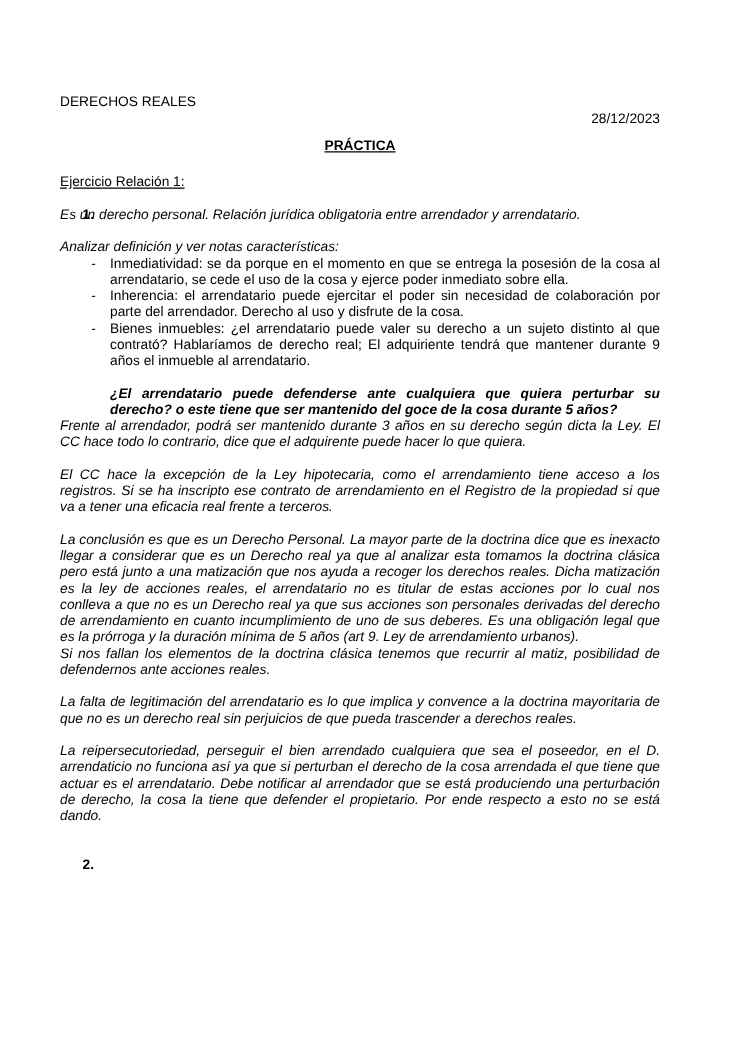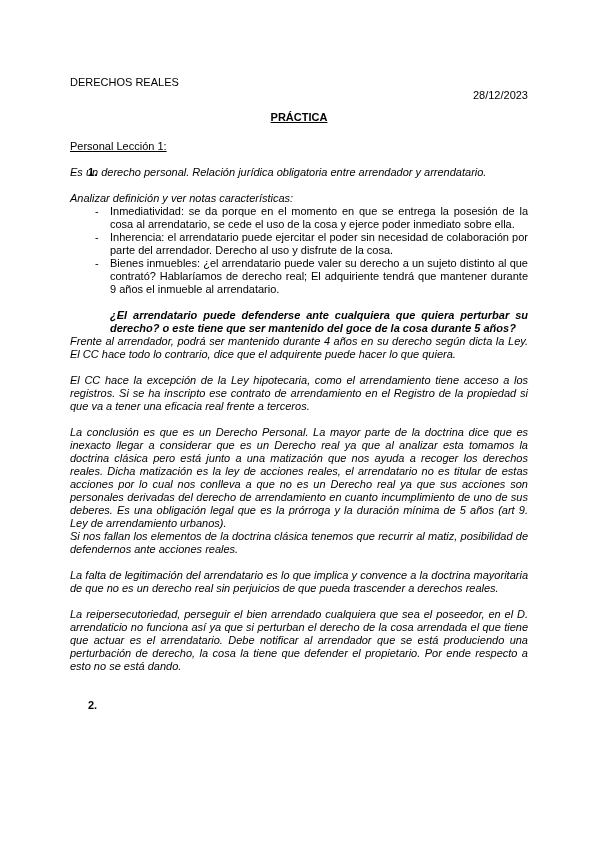--- a/index.html
+++ b/index.html
@@ -7,21 +7,21 @@
   body {
     width: 600px;
     height: 848px;
     font-family: "Liberation Sans", sans-serif;
   }
   .page {
     width: 600px;
     height: 848px;
     background: #ffffff;
     color: #000000;
-    padding: 76px 72px 0 70px;
+    padding: 76px 72px 0 48px;
     font-size: 11px;
     line-height: 13px;
     overflow: hidden;
   }
   .hdr-left { text-align: left; }
   .hdr-right { text-align: right; }
   .doc-title {
     text-align: center;
     margin-top: 9px;
   }
@@ -57,21 +57,21 @@
 <div class="page">
 
   <div class="hdr-left">DERECHOS REALES</div>
   <div class="hdr-right">28/12/2023</div>
 
   <div class="doc-title">
     <span class="inner">PRÁCTICA</span>
   </div>
 
   <div class="exercise-heading">
-    <span class="inner">Personal Lección 1:</span>
+    <span class="inner">Ejercicio Relación 1:</span>
   </div>
 
   <div class="q-heading">
     <span class="q-num">1.</span>
   </div>
 
   <p class="para">Es un derecho personal. Relación jurídica obligatoria entre arrendador y arrendatario.</p>
 
   <p class="para">Analizar definición y ver notas características:</p>
 
@@ -84,21 +84,21 @@
       <span class="dash">-</span>
       <span class="bullet-text">Inherencia: el arrendatario puede ejercitar el poder sin necesidad de colaboración por parte del arrendador. Derecho al uso y disfrute de la cosa.</span>
     </li>
     <li class="bullet">
       <span class="dash">-</span>
       <span class="bullet-text">Bienes inmuebles: ¿el arrendatario puede valer su derecho a un sujeto distinto al que contrató? Hablaríamos de derecho real; El adquiriente tendrá que mantener durante 9 años el inmueble al arrendatario.</span>
     </li>
   </ul>
 
   <p class="para bold-q">¿El arrendatario puede defenderse ante cualquiera que quiera perturbar su derecho? o este tiene que ser mantenido del goce de la cosa durante 5 años?</p>
-  <p class="para tight">Frente al arrendador, podrá ser mantenido durante 4 años en su derecho según dicta la Ley. El CC hace todo lo contrario, dice que el adquirente puede hacer lo que quiera.</p>
+  <p class="para tight">Frente al arrendador, podrá ser mantenido durante 3 años en su derecho según dicta la Ley. El CC hace todo lo contrario, dice que el adquirente puede hacer lo que quiera.</p>
 
   <p class="para">El CC hace la excepción de la Ley hipotecaria, como el arrendamiento tiene acceso a los registros. Si se ha inscripto ese contrato de arrendamiento en el Registro de la propiedad si que va a tener una eficacia real frente a terceros.</p>
 
   <p class="para">La conclusión es que es un Derecho Personal. La mayor parte de la doctrina dice que es inexacto llegar a considerar que es un Derecho real ya que al analizar esta tomamos la doctrina clásica pero está junto a una matización que nos ayuda a recoger los derechos reales. Dicha matización es la ley de acciones reales, el arrendatario no es titular de estas acciones por lo cual nos conlleva a que no es un Derecho real ya que sus acciones son personales derivadas del derecho de arrendamiento en cuanto incumplimiento de uno de sus deberes. Es una obligación legal que es la prórroga y la duración mínima de 5 años (art 9. Ley de arrendamiento urbanos).</p>
 
   <p class="para tight">Si nos fallan los elementos de la doctrina clásica tenemos que recurrir al matiz, posibilidad de defendernos ante acciones reales.</p>
   <p class="para">La falta de legitimación del arrendatario es lo que implica y convence a la doctrina mayoritaria de que no es un derecho real sin perjuicios de que pueda trascender a derechos reales.</p>
 
   <p class="para">La reipersecutoriedad, perseguir el bien arrendado cualquiera que sea el poseedor, en el D. arrendaticio no funciona así ya que si perturban el derecho de la cosa arrendada el que tiene que actuar es el arrendatario. Debe notificar al arrendador que se está produciendo una perturbación de derecho, la cosa la tiene que defender el propietario. Por ende respecto a esto no se está dando.</p>
 

